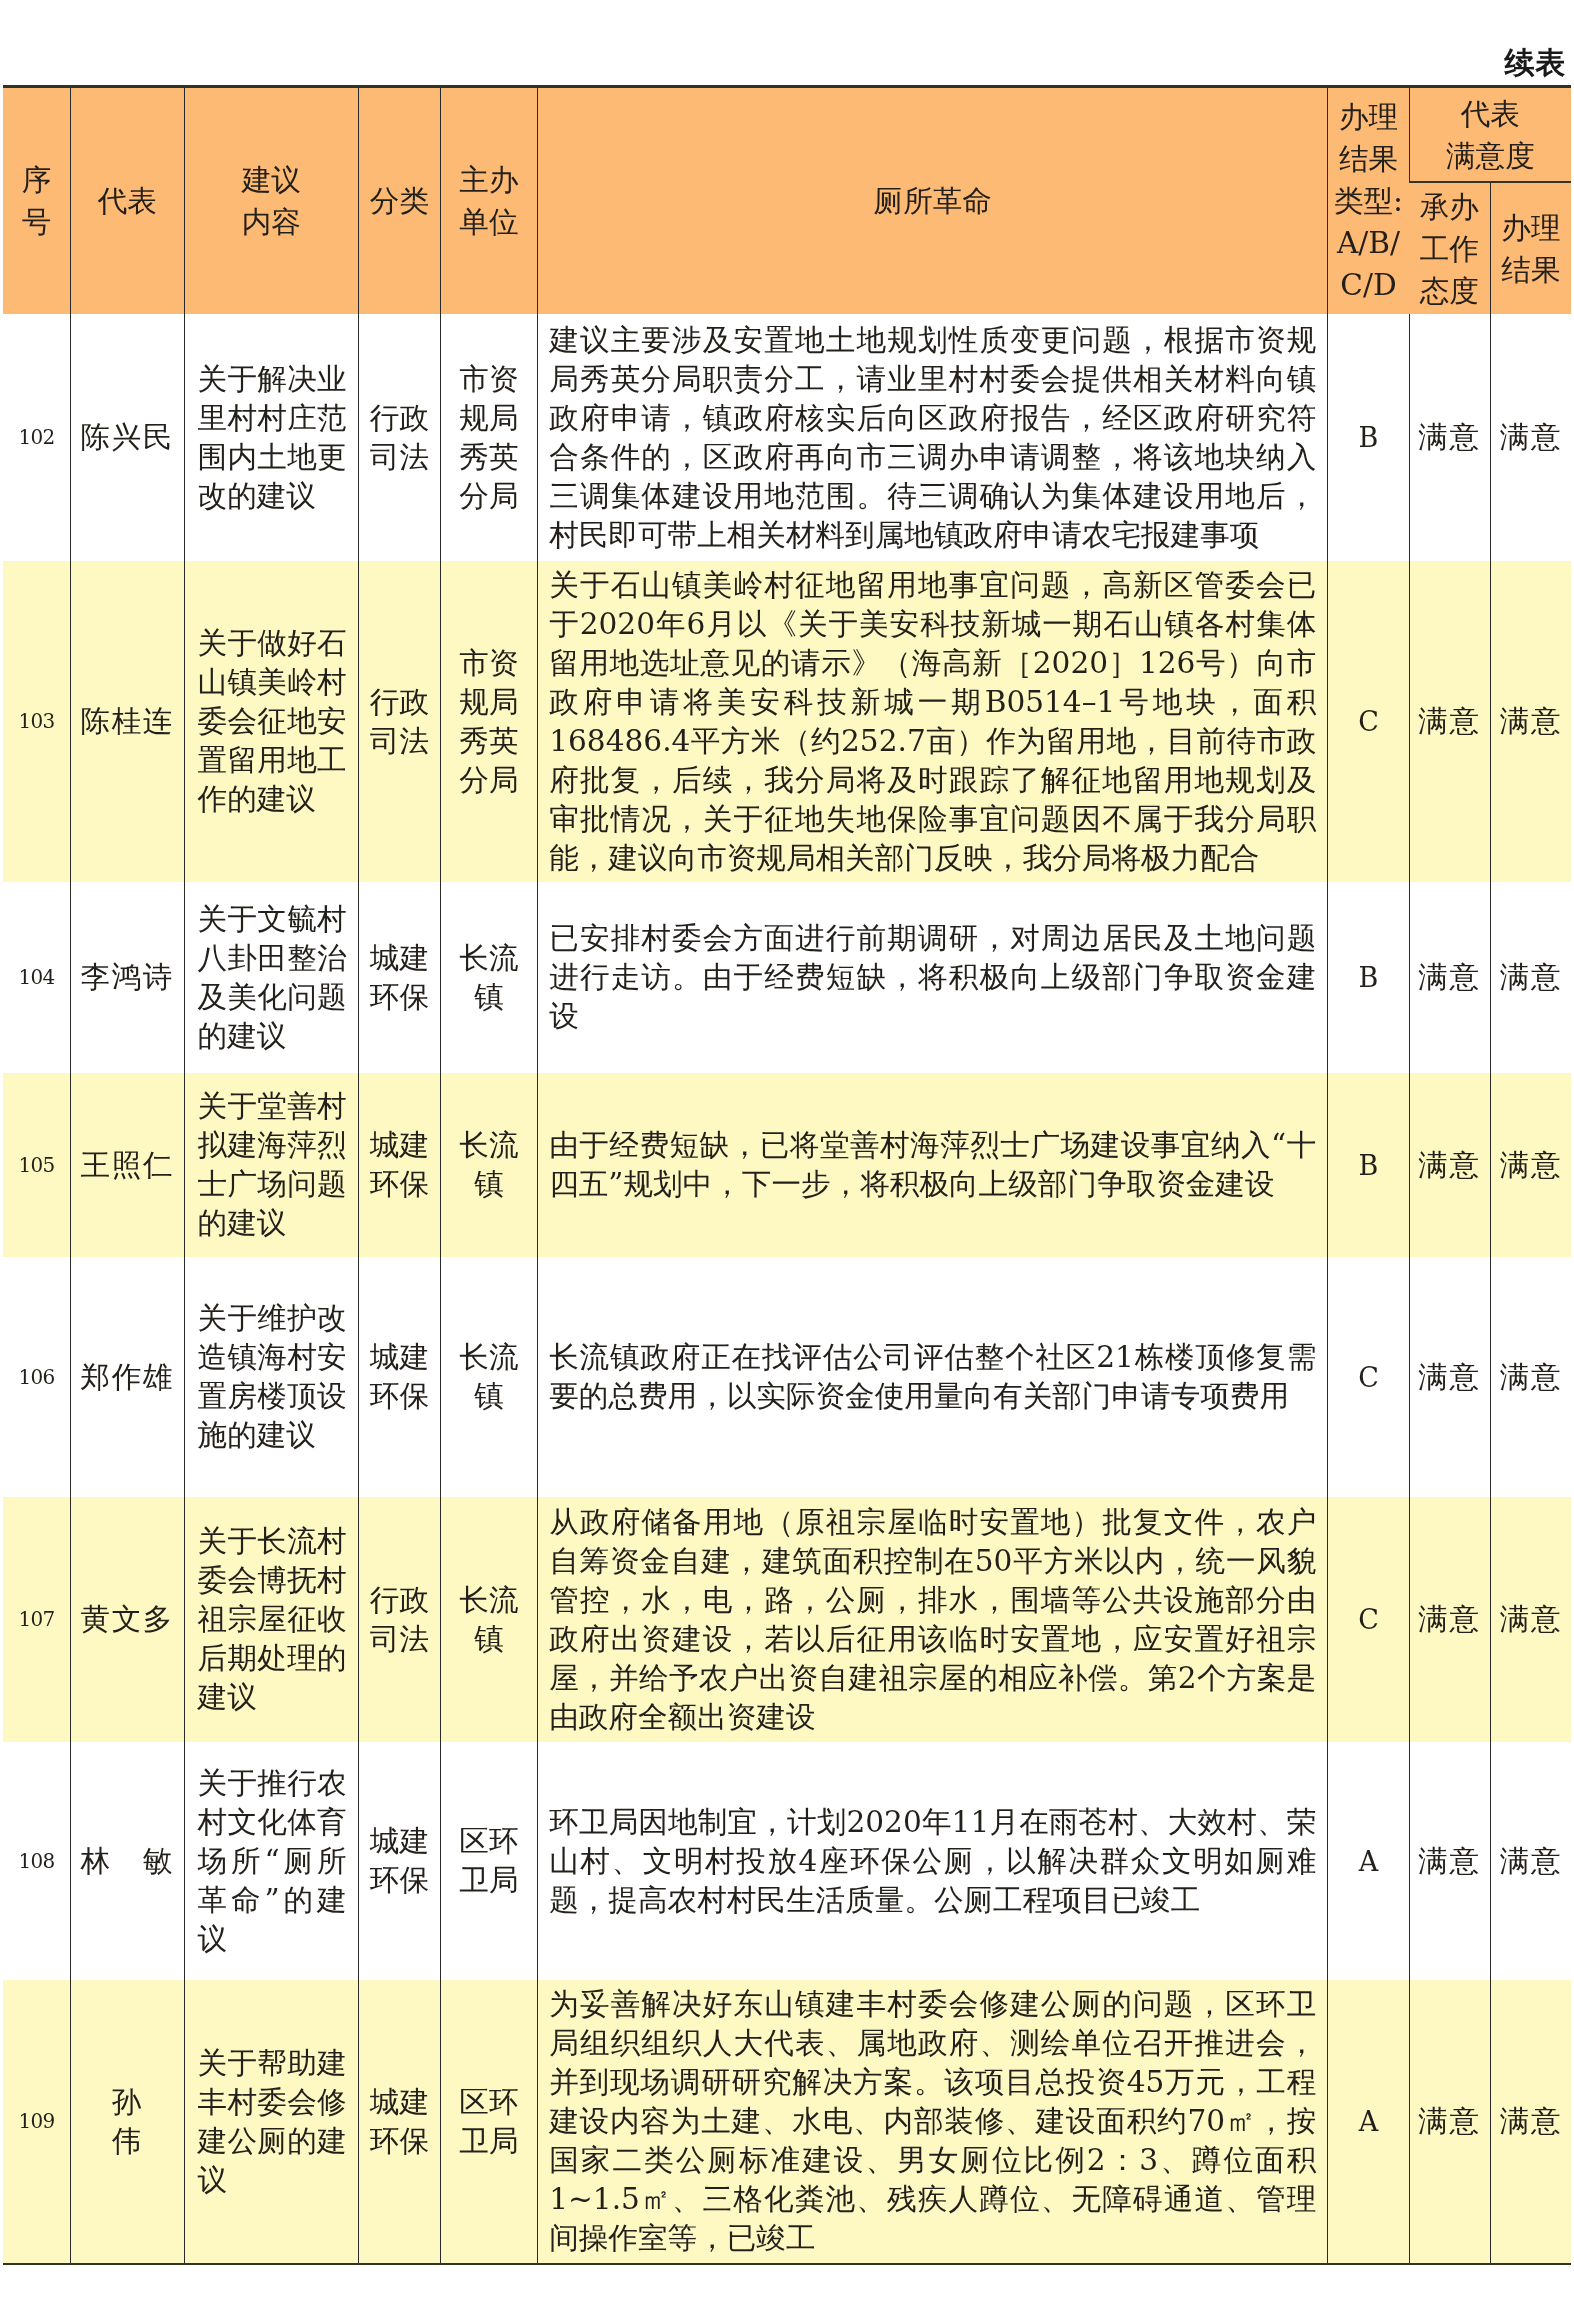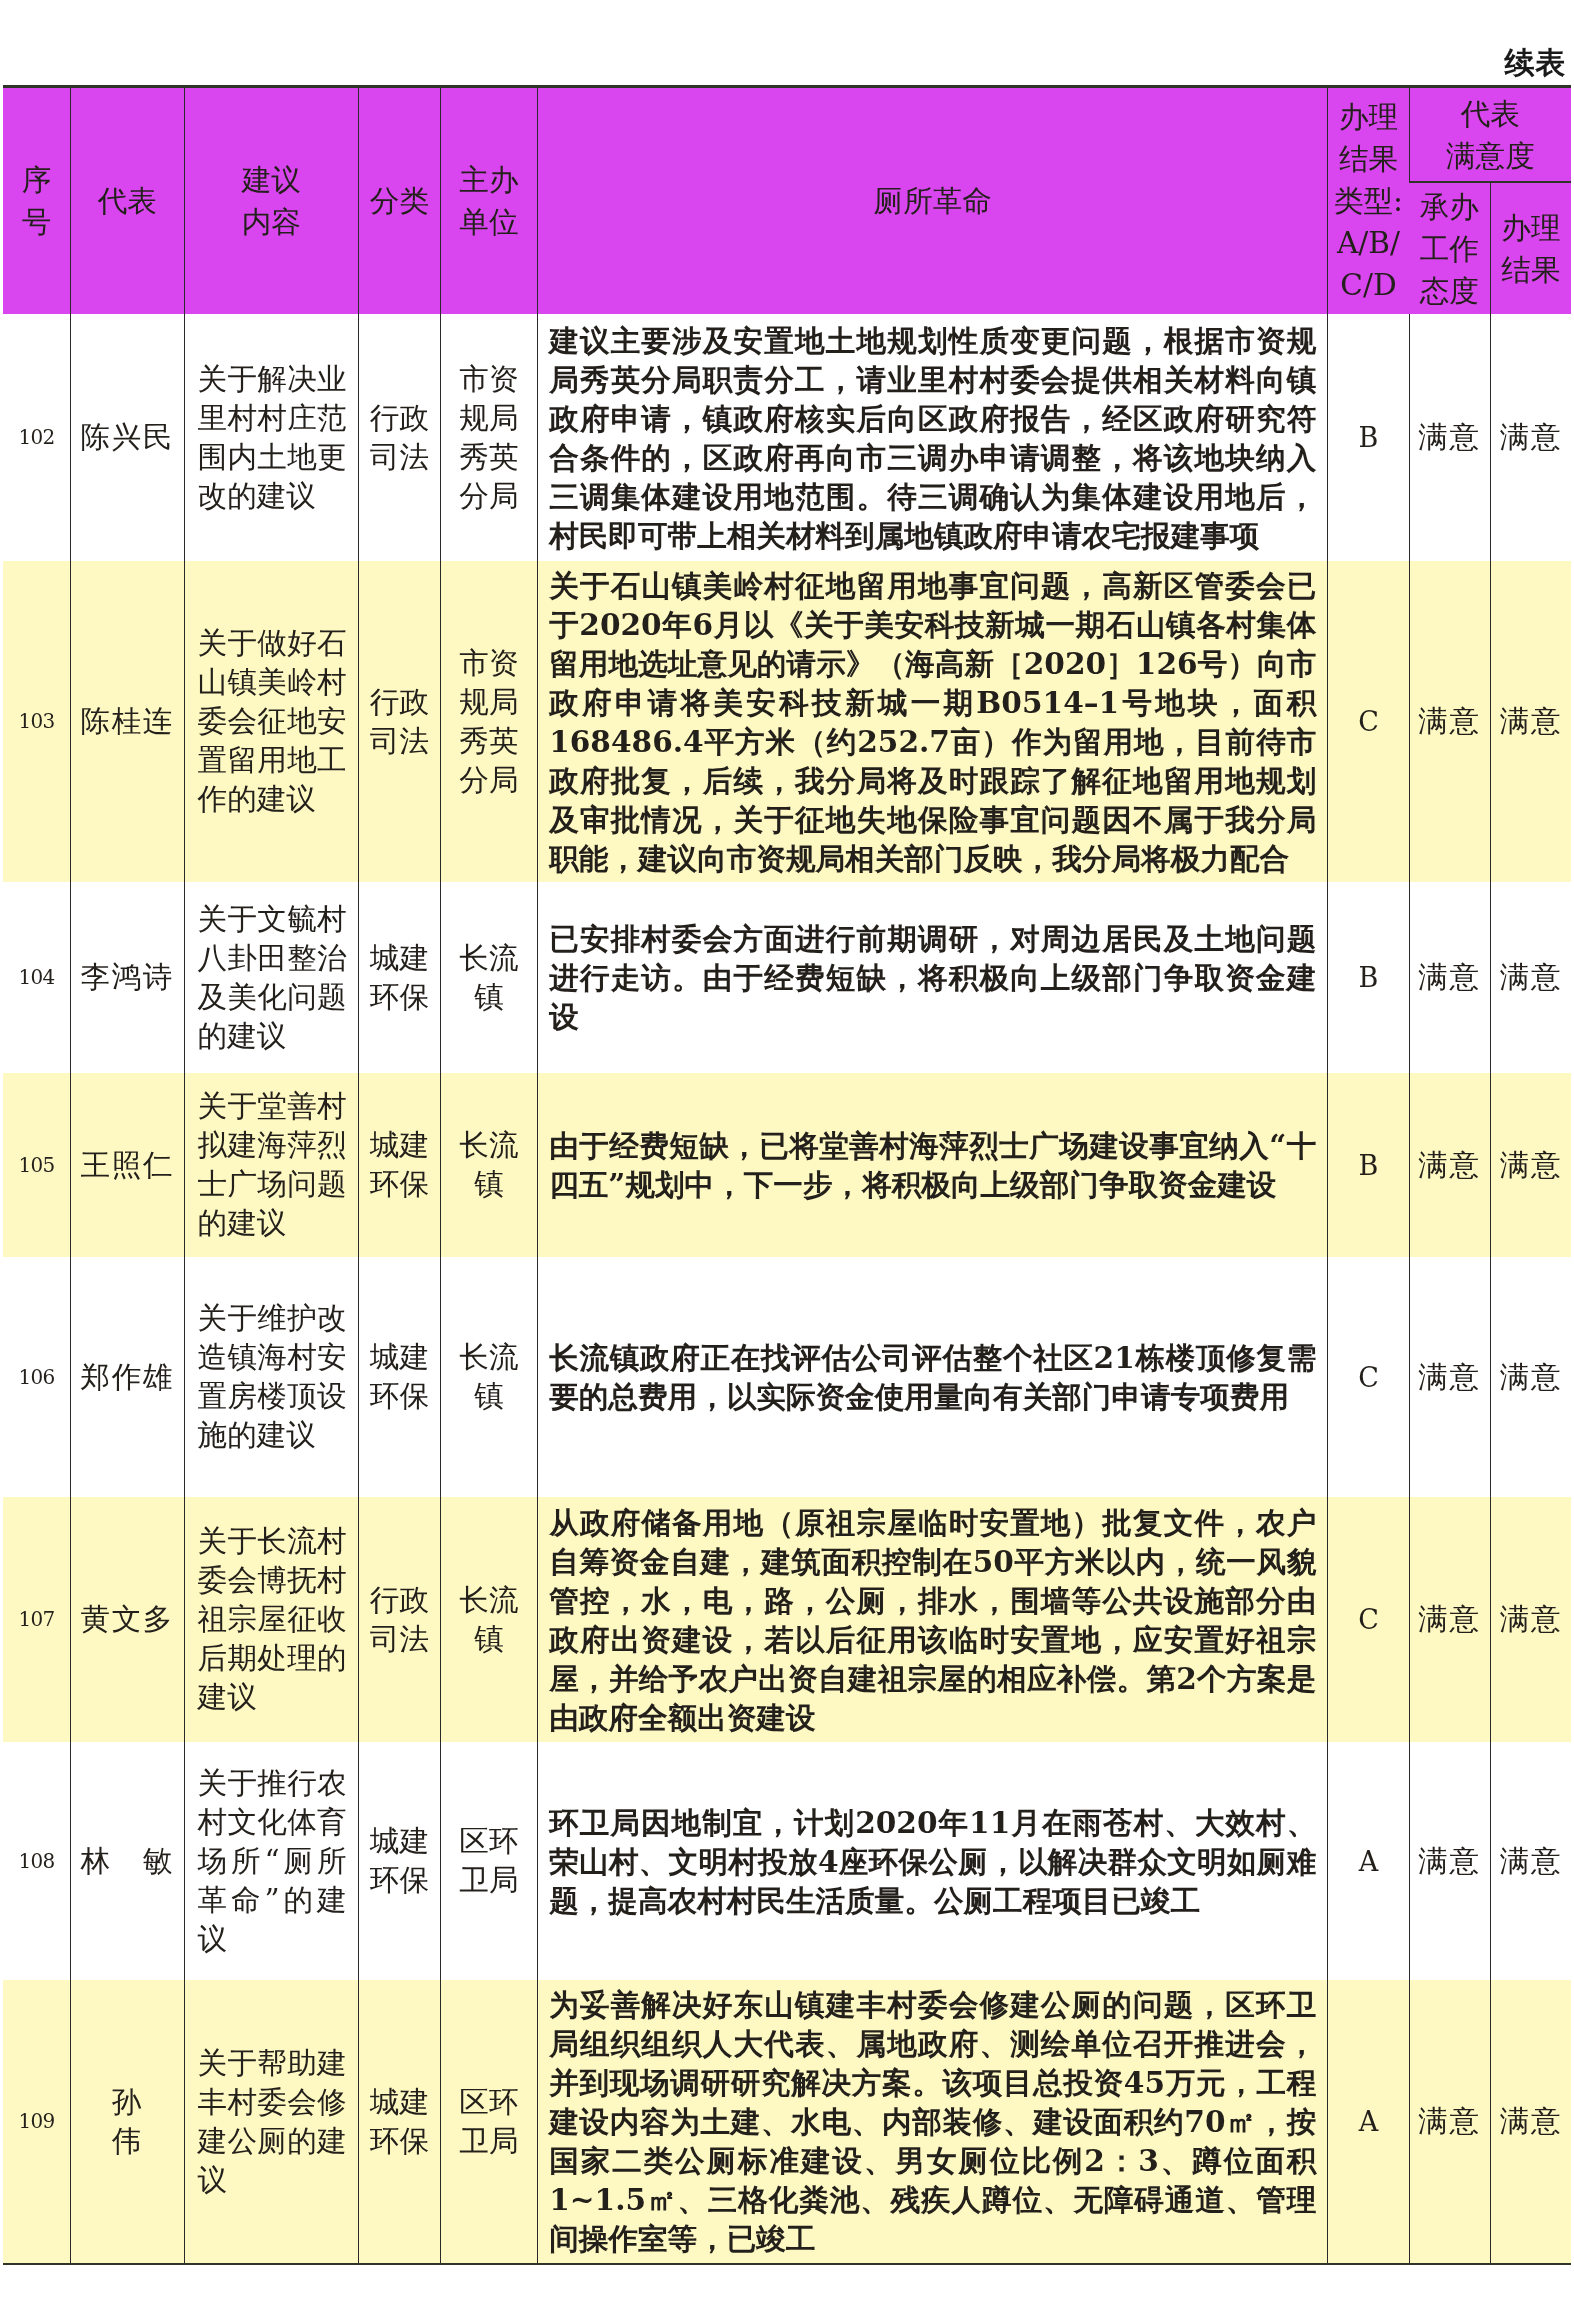--- a/index.html
+++ b/index.html
@@ -34,34 +34,34 @@
   th, td {
     border-left: 1.6px solid #2a2a2a;
     padding: 0;
     vertical-align: middle;
     text-align: center;
     font-weight: normal;
     font-size: 29.6px;
     line-height: 39px;
   }
   th:first-child, td:first-child { border-left: none; }
-  thead th { background: #d946ef; color: #231f1a; }
+  thead th { background: #fdba74; color: #231f1a; }
   thead tr.h1 th { height: 93px; }
   thead tr.h2 th { height: 131px; }
   thead th.split-top { border-bottom: 2.4px solid #2e3526; }
   thead th .stack { display: inline-block; line-height: 42px; }
 
   tbody tr.odd td  { background: #ffffff; }
   tbody tr.even td { background: #fef9c3; }
 
   td.no { font-size: 20px; letter-spacing: -0.8px; text-align: center; }
   td.rep { letter-spacing: 1.6px; }
   td.sug, td.det { text-align: justify; text-align-last: left; }
   td.sug { padding: 0 11.2px 0 12.8px; }
-  td.det { padding: 0 11.2px 0 11.2px; font-weight: bold; }
+  td.det { padding: 0 11.2px 0 11.2px; }
   td.cat, td.org { padding: 0 4.8px; }
   td.res { font-size: 27px; }
   td.att, td.out { letter-spacing: 1.6px; }
 </style>
 </head>
 <body>
 
 <div class="title">续表</div>
 
 <table class="main">

